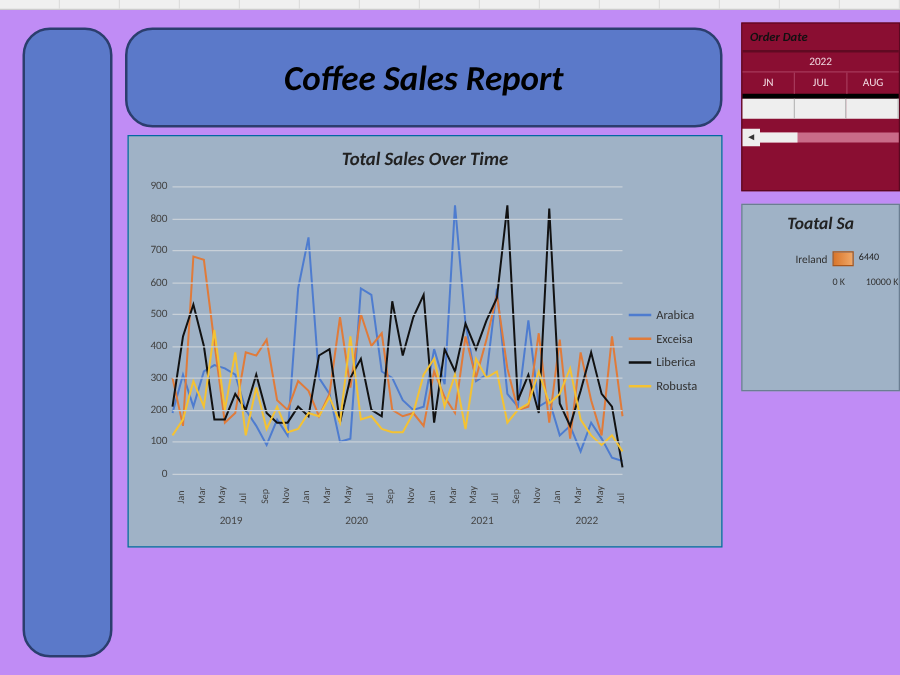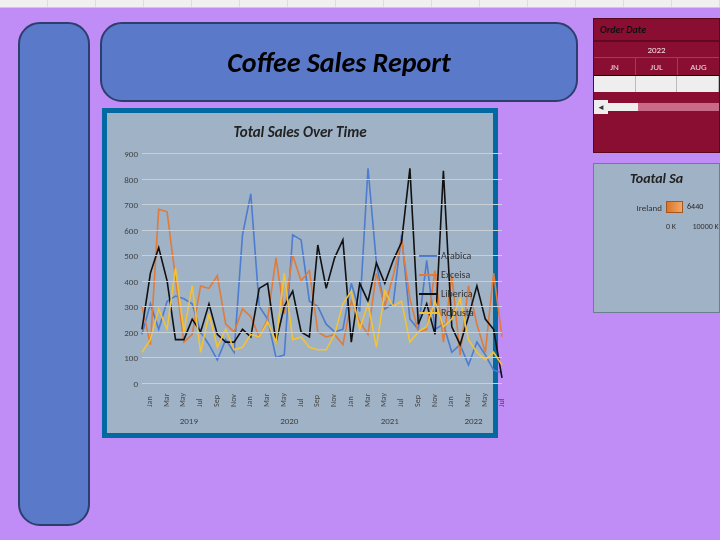--- a/index.html
+++ b/index.html
@@ -43,23 +43,23 @@
   }
   .title-pill h1 {
     font-style: italic;
     font-weight: bold;
     font-size: 28px;
     color: #000000;
   }
   .chart-box {
     position: absolute;
     left: 102px; top: 100px;
-    width: 396px; height: 330px;
+    width: 476px; height: 330px;
     background: #9fb2c6;
-    border: 5px solid #0369a1;
+    border: 1px solid #0369a1;
   }
   .chart-title {
     position: absolute;
     top: 10px; left: 0; right: 0;
     text-align: center;
     font-style: italic;
     font-weight: bold;
     font-size: 15px;
     color: #222;
   }
@@ -135,21 +135,21 @@
     color: #fff;
     border-bottom: 1px solid #a6385a;
   }
   .slicer-year {
     text-align: center; padding: 2px 0;
     font-size: 9px; color: #f0d8e0;
     border-bottom: 1px solid #a6385a;
   }
   .slicer-months {
     display: flex;
-    border-bottom: 1px solid #000000;
+    border-bottom: 4px solid #000000;
   }
   .slicer-months div {
     flex: 1; text-align: center;
     padding: 3px 0;
     font-size: 9px; color: #f0d8e0;
     border-right: 1px solid #a6385a;
   }
   .slicer-months div:last-child { border-right: none; }
   .slicer-cells {
     display: flex; height: 16px;

